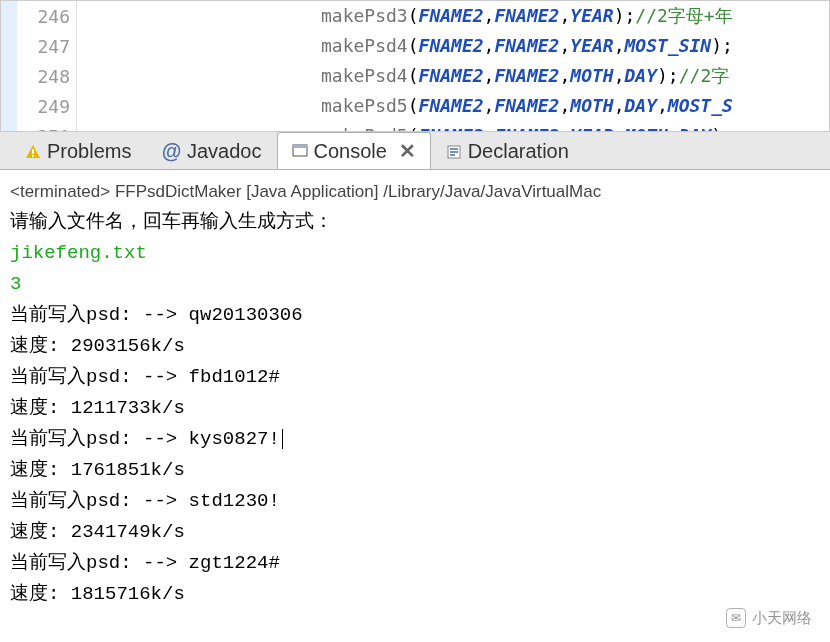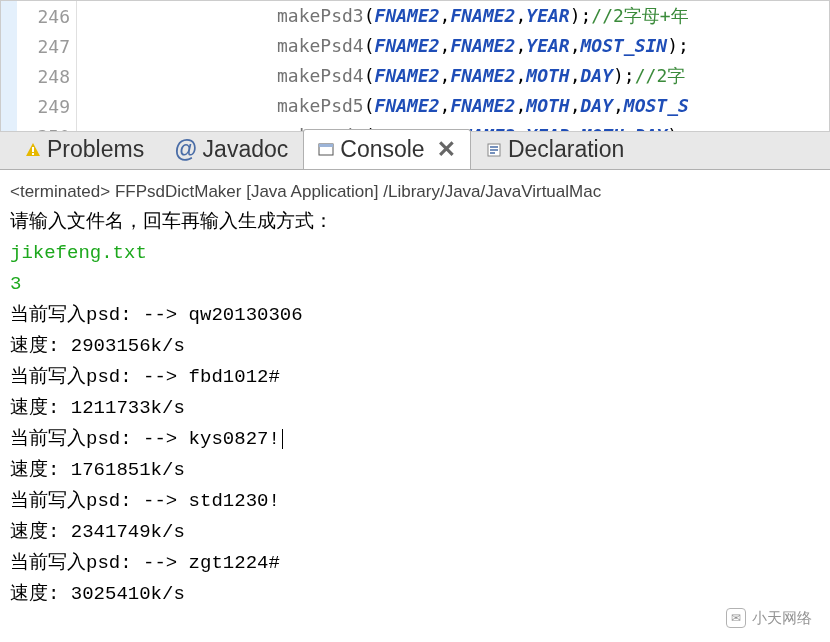--- a/index.html
+++ b/index.html
@@ -9,20 +9,21 @@
       width: 830px;
       height: 642px;
       overflow: hidden;
     }
     .editor-area {
       background: #fff;
       border: 1px solid #ccc;
       height: 132px;
       display: flex;
       overflow: hidden;
+      gap: 44px;
     }
     .line-panel {
       background: #fff;
       width: 76px;
       border-right: 1px solid #e0e0e0;
     }
     .line-row {
       display: flex;
       height: 30px;
       align-items: center;
@@ -59,21 +60,21 @@
       border-bottom: 1px solid #b0b0b0;
       height: 38px;
       display: flex;
       align-items: flex-end;
       padding-left: 10px;
     }
     .tab {
       display: flex;
       align-items: center;
       padding: 6px 14px;
-      font-size: 23px;
+      font-size: 20px;
       color: #333;
       cursor: pointer;
       border: 1px solid transparent;
       border-bottom: none;
       gap: 6px;
     }
     .tab.active {
       background: #fff;
       border-color: #b0b0b0;
       border-radius: 3px 3px 0 0;
@@ -198,19 +199,19 @@
   <div class="input-green">3</div>
   <div class="out-line">当前写入psd: --&gt; qw20130306</div>
   <div class="out-line"> 速度: 2903156k/s</div>
   <div class="out-line">当前写入psd: --&gt; fbd1012#</div>
   <div class="out-line"> 速度: 1211733k/s</div>
   <div class="out-line"><span>当前写入psd: --&gt; kys0827!</span><span class="cursor-bar"></span></div>
   <div class="out-line"> 速度: 1761851k/s</div>
   <div class="out-line">当前写入psd: --&gt; std1230!</div>
   <div class="out-line"> 速度: 2341749k/s</div>
   <div class="out-line">当前写入psd: --&gt; zgt1224#</div>
-  <div class="out-line"> 速度: 3025410k/s</div>
+  <div class="out-line"> 速度: 1815716k/s</div>
 </div>
 
 <div class="watermark">
   <span class="wm-icon">✉</span>
   <span>小天网络</span>
 </div>
 
 </body></html>

